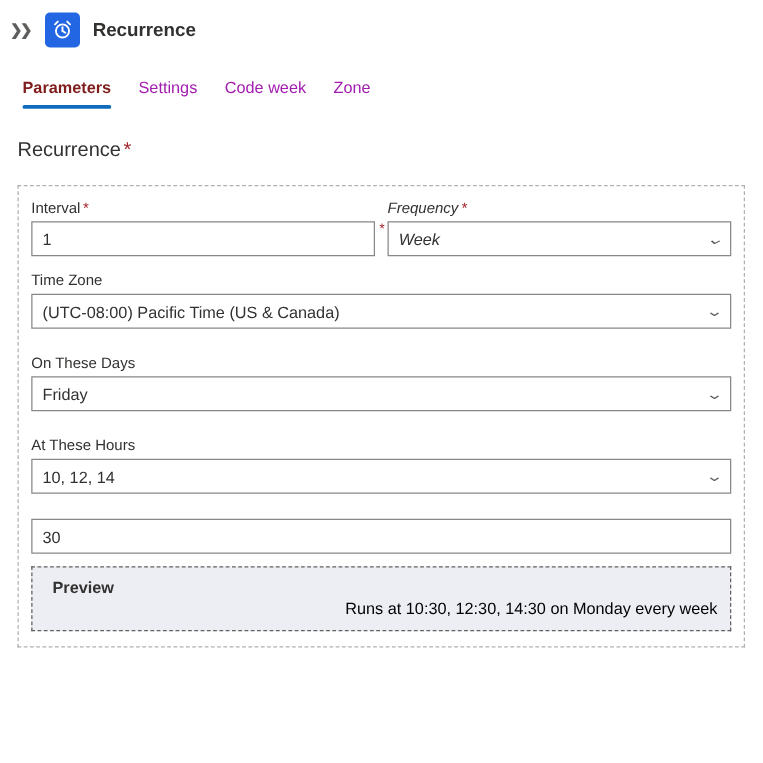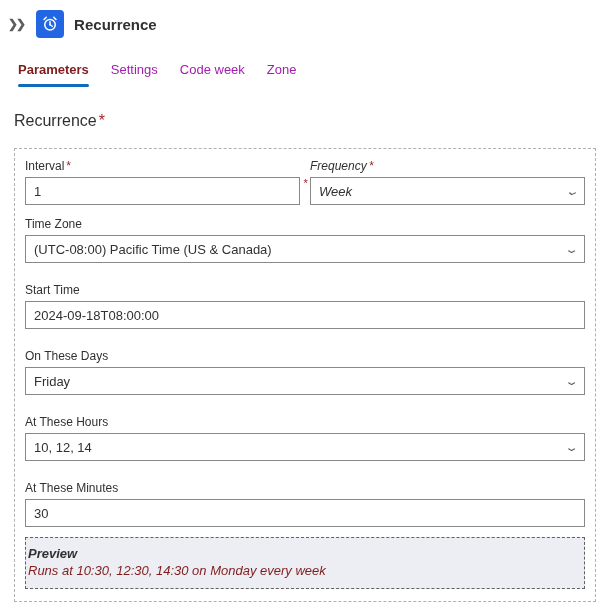--- a/index.html
+++ b/index.html
@@ -134,32 +134,32 @@
     font-size: 11px;
     color: #605e5c;
     transform: scaleX(1.6);
   }
   .full {
     margin-bottom: 20px;
   }
   .preview {
     border: 1px dashed #616161;
     background: #eceef4;
-    padding: 8px 10px 10px 2px;
+    padding: 8px 10px 10px 16px;
     margin-top: 4px;
-    font-style: italic;
   }
   .preview-title {
     font-weight: 600;
     font-size: 13px;
     margin-bottom: 2px;
   }
   .preview-text {
     font-size: 13px;
-    color: #7f1d1d;
+    color: #000000;
+    text-align: right;
   }
 </style>
 </head>
 <body>
 
 <div class="header">
   <span class="chevrons">❯❯</span>
   <span class="icon-tile">
     <svg class="clock" viewBox="0 0 24 24">
       <circle cx="12" cy="13" r="7" fill="none" stroke="#ffffff" stroke-width="2"></circle>
@@ -207,45 +207,38 @@
     </div>
 
     <div class="full">
       <div class="fld-label">Time Zone</div>
       <div class="select">
         <span>(UTC-08:00) Pacific Time (US &amp; Canada)</span>
         <span class="chev">⌄</span>
       </div>
     </div>
 
-    <div class="full">
-      <div class="fld-label">Start Time</div>
-      <div class="input">
-        <span>2024-09-18T08:00:00</span>
-      </div>
-    </div>
 
     <div class="full">
       <div class="fld-label">On These Days</div>
       <div class="select">
         <span>Friday</span>
         <span class="chev">⌄</span>
       </div>
     </div>
 
     <div class="full">
       <div class="fld-label">At These Hours</div>
       <div class="select">
         <span>10, 12, 14</span>
         <span class="chev">⌄</span>
       </div>
     </div>
 
     <div class="full" style="margin-bottom:10px;">
-      <div class="fld-label">At These Minutes</div>
       <div class="input">
         <span>30</span>
       </div>
     </div>
 
     <div class="preview">
       <div class="preview-title">Preview</div>
       <div class="preview-text">Runs at 10:30, 12:30, 14:30 on Monday every week</div>
     </div>
 

